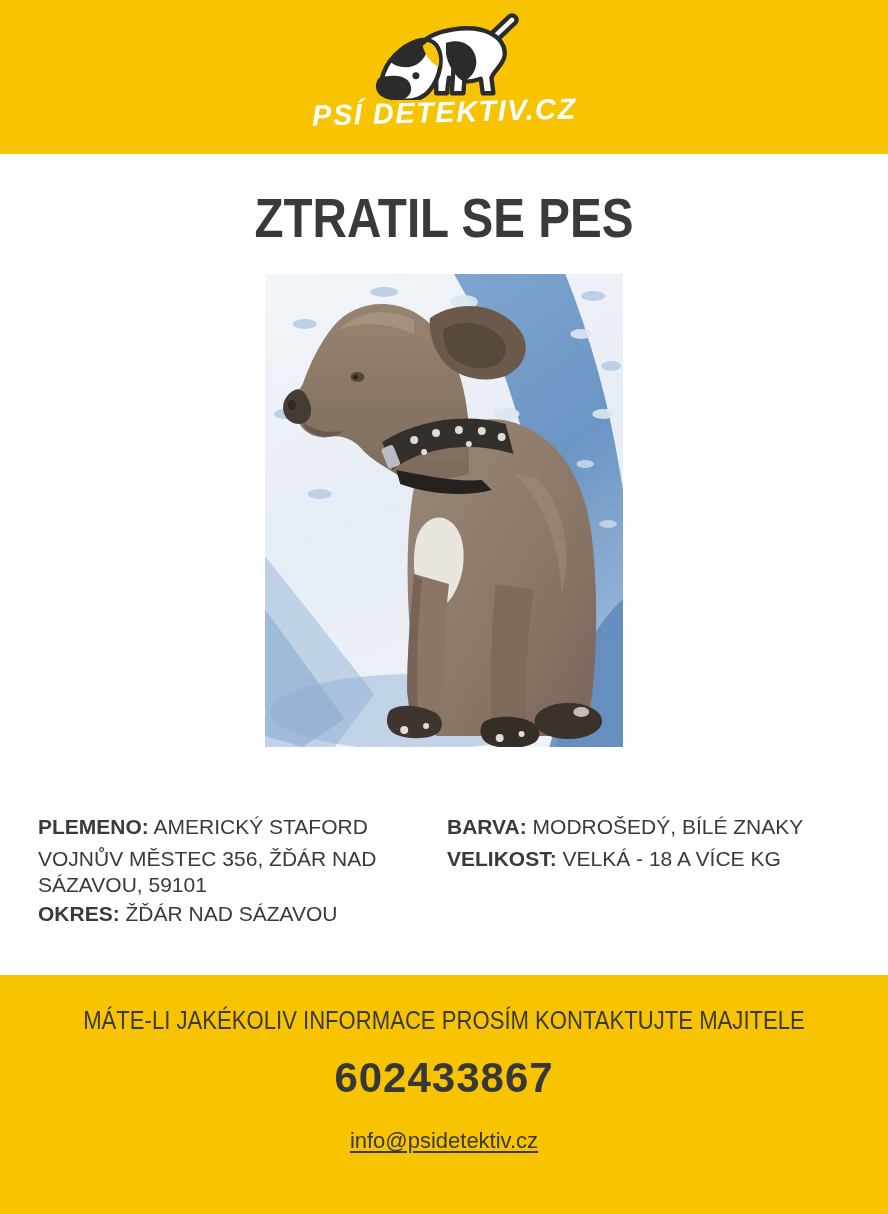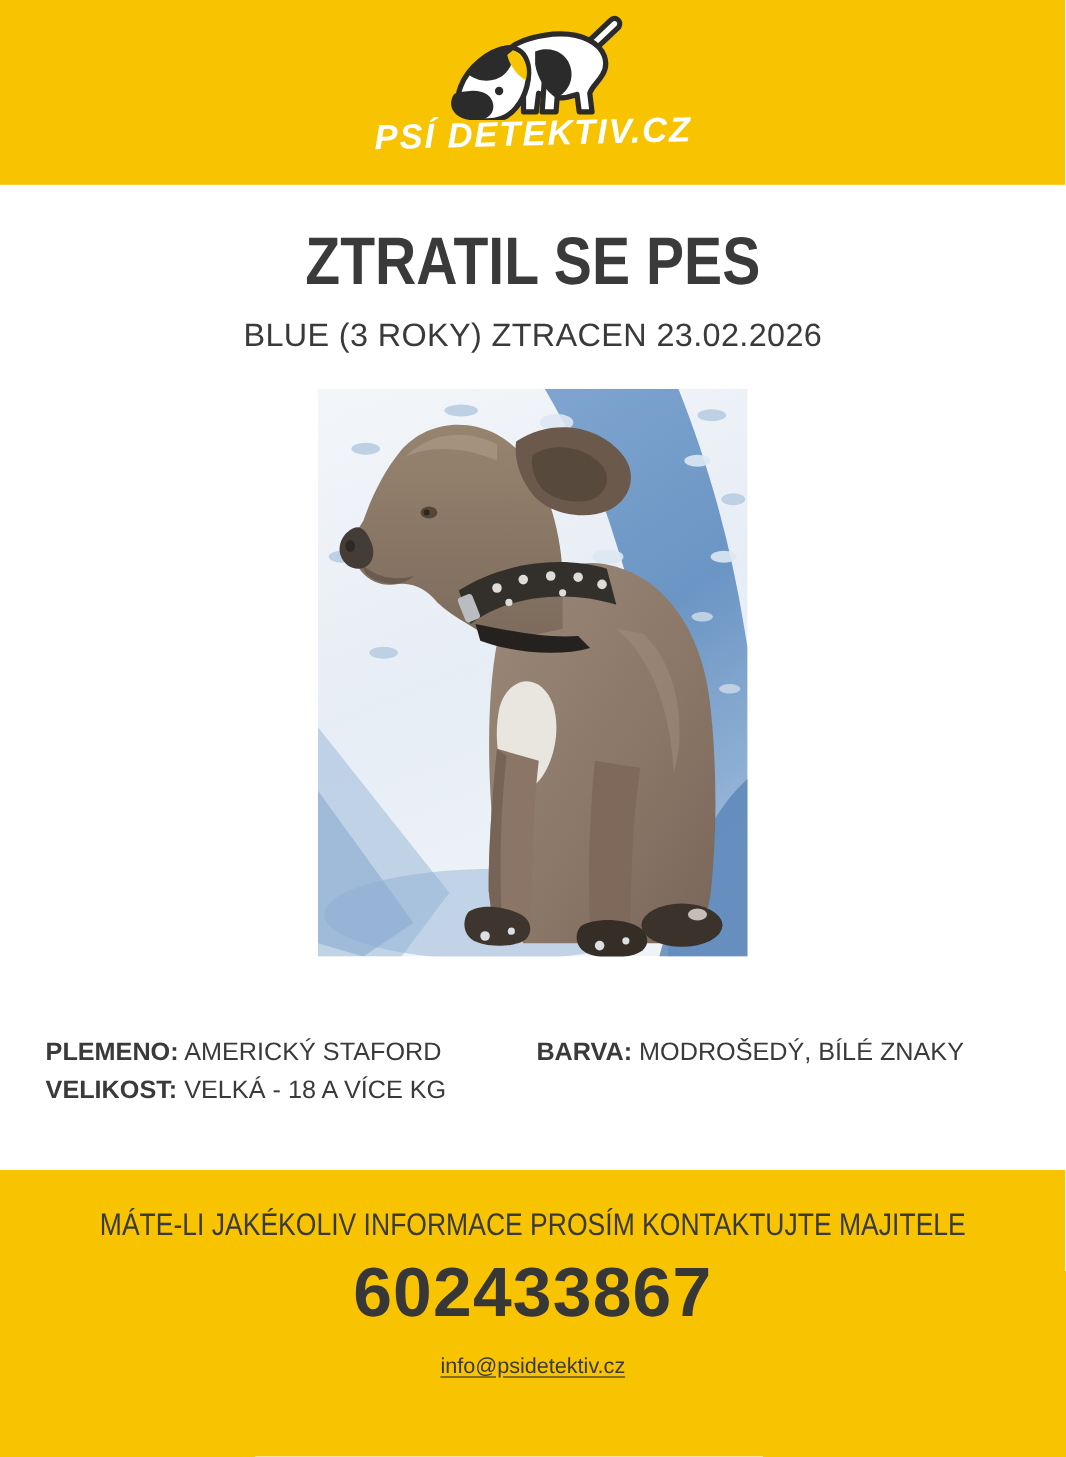--- a/index.html
+++ b/index.html
@@ -86,29 +86,29 @@
     padding-top: 31px;
     font-size: 26px;
     line-height: 28px;
     color: #3A3A3A;
     transform: scaleX(0.85);
     transform-origin: 50% 50%;
     white-space: nowrap;
   }
   .footer-phone {
     margin-top: 14px;
-    font-size: 58px;
+    font-size: 42px;
     line-height: 60px;
     font-weight: bold;
     letter-spacing: 1px;
     color: #373737;
   }
   .footer-email-row { margin-top: 20px; }
   .footer-email {
-    font-size: 18px;
+    font-size: 22px;
     color: #3A3A3A;
     text-decoration: underline;
     text-underline-offset: 3px;
   }
 </style>
 </head>
 <body>
 
 <div class="poster">
 
@@ -137,21 +137,20 @@
       <path d="M63,35 C73,39 77,50 74,61 C66,56 60,48 58,39 Z" fill="#F8C301"></path>
 
       <path d="M12,73 C6,83 12,93 26,95 C38,97 47,91 46,82 C45,73 36,69 26,70 C20,71 15,70 12,73 Z" fill="#2b2b2b"></path>
 
       <circle cx="51" cy="70" r="3.6" fill="#2b2b2b"></circle>
     </svg>
     <div class="logo-text">PSÍ DETEKTIV.CZ</div>
   </div>
 
   <h1 class="title">ZTRATIL SE PES</h1>
-  <div class="subtitle">BLUE (3 ROKY) ZTRACEN 23.02.2026</div>
 
   <div class="photo-wrap">
     <svg viewBox="0 0 360 473" preserveAspectRatio="none" aria-hidden="true">
       <defs>
         <linearGradient id="snowGrad" x1="0" y1="0" x2="0.3" y2="1">
           <stop offset="0" stop-color="#f3f6fa"></stop>
           <stop offset="0.55" stop-color="#e7edf5"></stop>
           <stop offset="1" stop-color="#eef3f8"></stop>
         </linearGradient>
         <linearGradient id="trackGrad" x1="0" y1="0" x2="0.25" y2="1">
@@ -266,23 +265,28 @@
 
   <div class="details">
     <div class="detail-cell">
       <span class="lbl">PLEMENO:</span>
       <span>AMERICKÝ STAFORD</span>
     </div>
     <div class="detail-cell">
       <span class="lbl">BARVA:</span>
       <span>MODROŠEDÝ, BÍLÉ ZNAKY</span>
     </div>
+    <div class="detail-cell address">VOJNŮV MĚSTEC 356, ŽĎÁR NAD SÁZAVOU, 59101</div>
     <div class="detail-cell">
       <span class="lbl">VELIKOST:</span>
       <span>VELKÁ - 18 A VÍCE KG</span>
+    </div>
+    <div class="detail-cell">
+      <span class="lbl">OKRES:</span>
+      <span>ŽĎÁR NAD SÁZAVOU</span>
     </div>
   </div>
 
   <div class="footer">
     <div class="footer-msg">MÁTE-LI JAKÉKOLIV INFORMACE PROSÍM KONTAKTUJTE MAJITELE</div>
     <div class="footer-phone">602433867</div>
     <div class="footer-email-row">
       <a href="#" class="footer-email">info@psidetektiv.cz</a>
     </div>
   </div>

